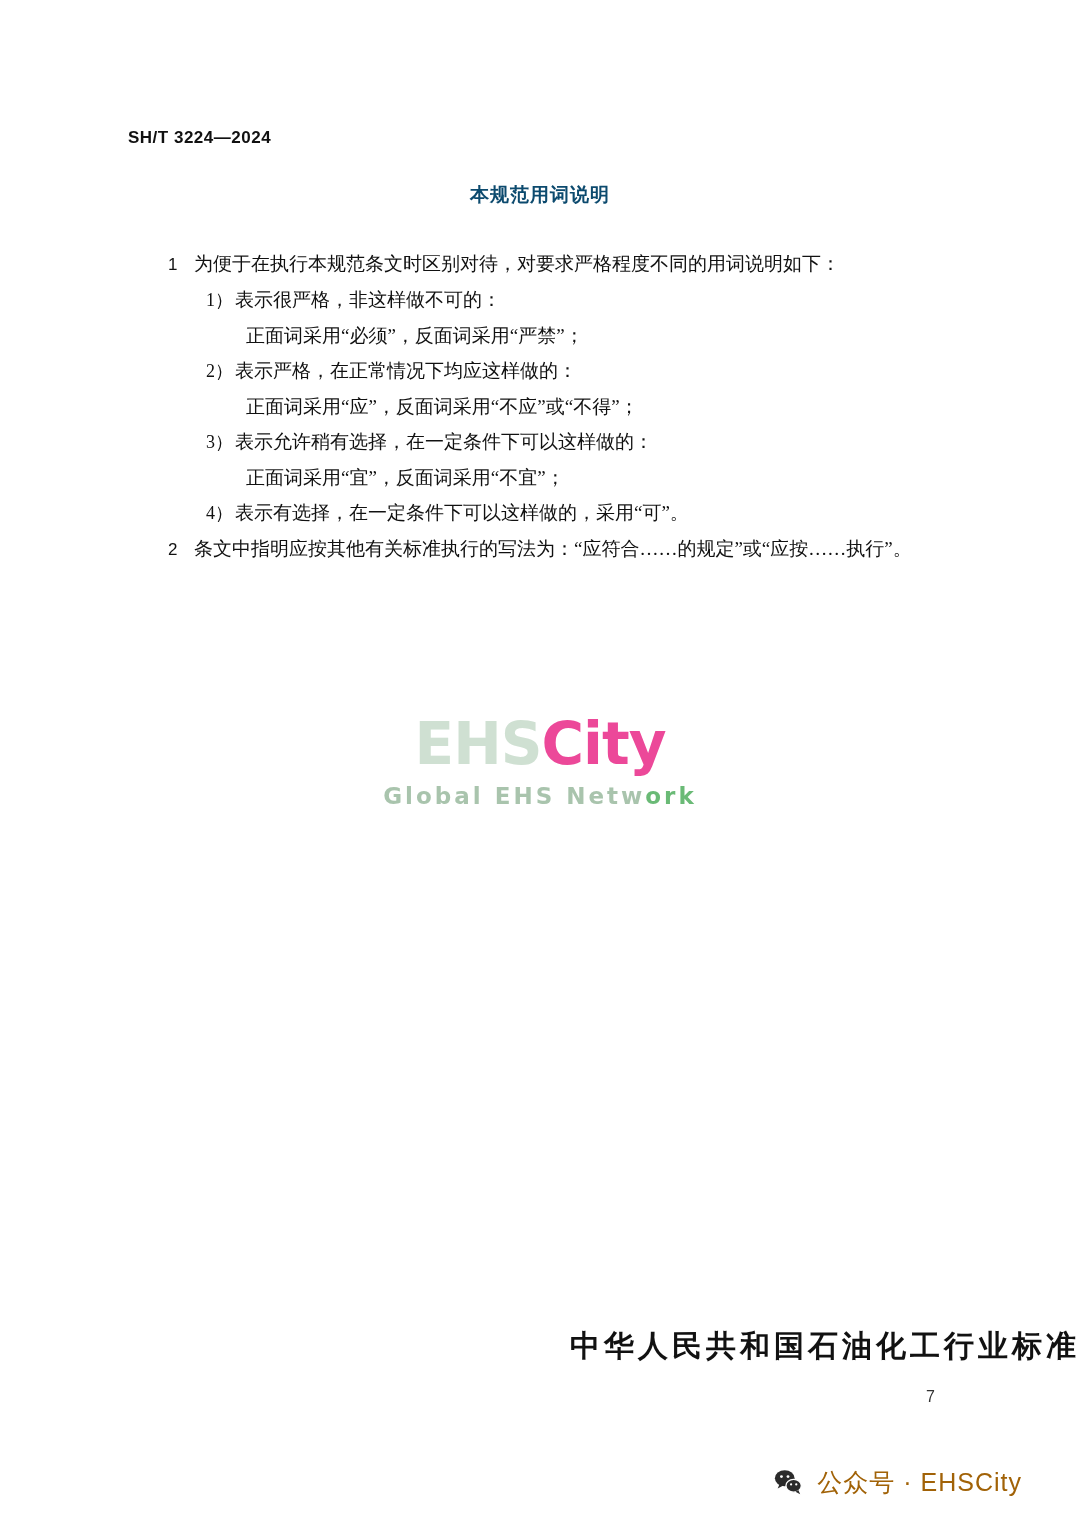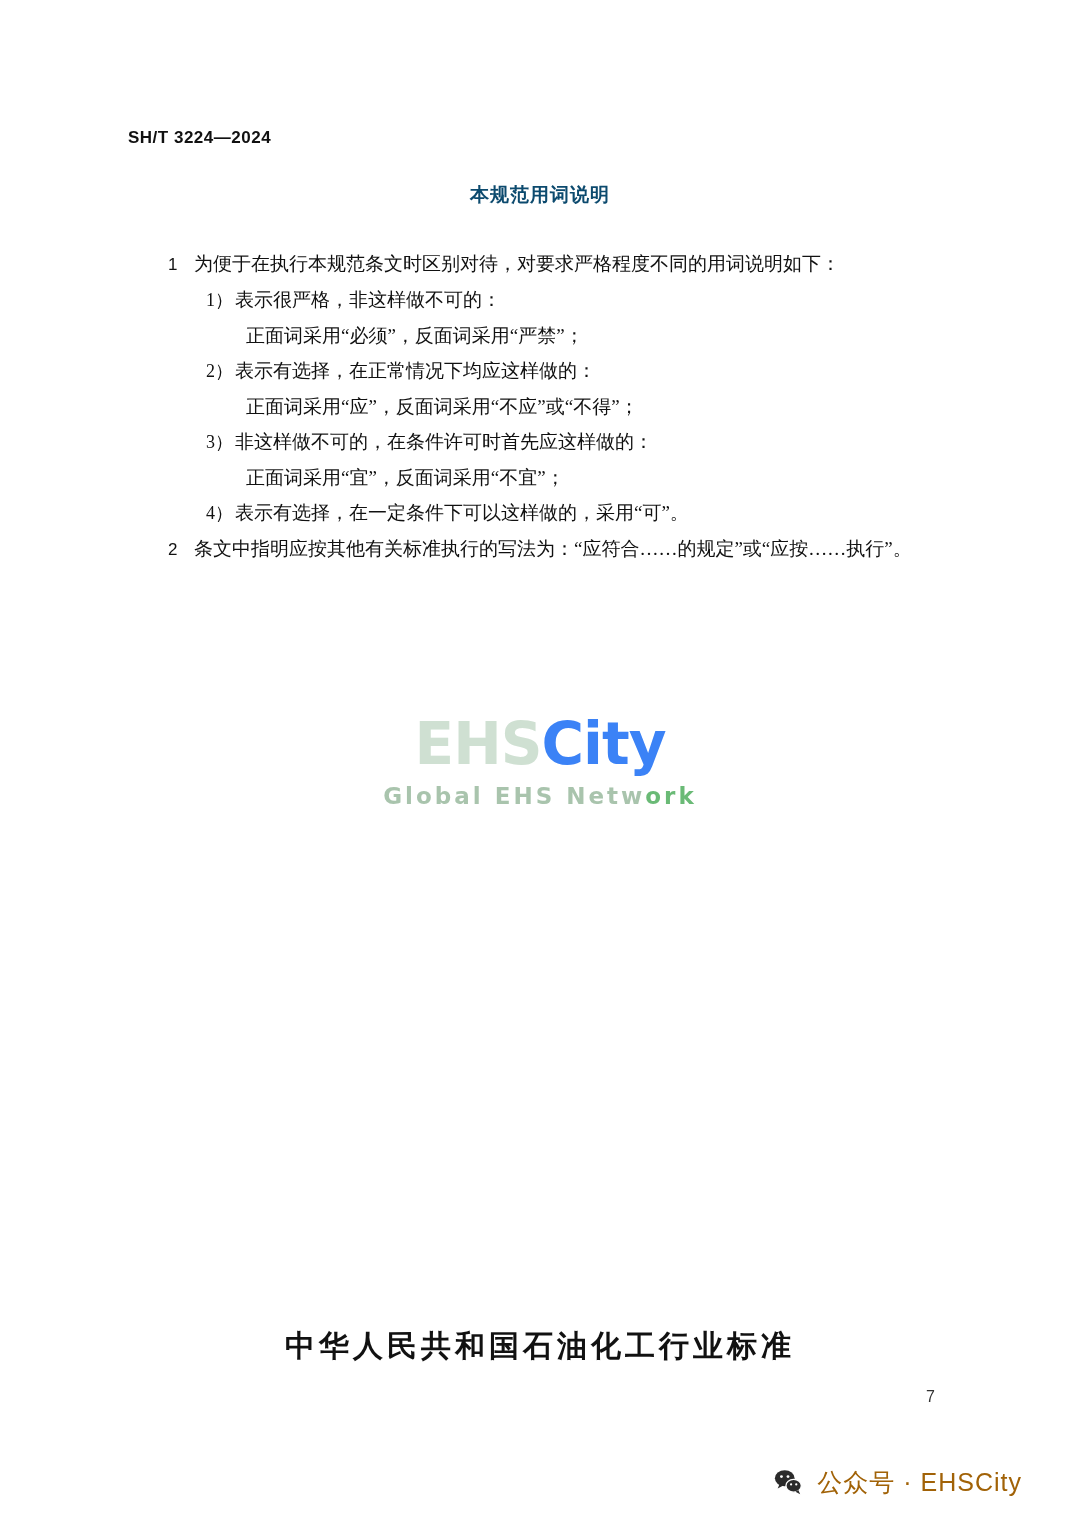--- a/index.html
+++ b/index.html
@@ -88,38 +88,38 @@
     user-select: none;
   }
   .wm-main {
     font-family: "DejaVu Sans", sans-serif;
     font-size: 58px;
     font-weight: 700;
     letter-spacing: -1px;
     color: #cfe0d2;
     line-height: 1;
   }
-  .wm-main .accent { color: #3b82f6; }
+  .wm-main .accent { color: #ec4899; }
   .wm-sub {
     margin-top: 12px;
     font-family: "DejaVu Sans", sans-serif;
     font-size: 23px;
     font-weight: 700;
     letter-spacing: 3px;
     color: #a9c4ad;
     line-height: 1;
   }
   .wm-sub .accent { color: #6aba76; }
 
   .footer-title {
     position: absolute;
     left: 0;
     right: 0;
     top: 1326px;
-    text-align: center;
+    text-align: right;
     font-family: "Liberation Serif", serif;
     font-size: 30px;
     font-weight: 700;
     letter-spacing: 4px;
     color: #111;
   }
 
   .page-number {
     position: absolute;
     right: 145px;
@@ -171,29 +171,29 @@
 
     <div class="line lvl1">
       <span class="num-paren">1）</span><span>表示很严格，非这样做不可的：</span>
     </div>
 
     <div class="line lvl2">
       <span>正面词采用“必须”，反面词采用“严禁”；</span>
     </div>
 
     <div class="line lvl1">
-      <span class="num-paren">2）</span><span>表示有选择，在正常情况下均应这样做的：</span>
+      <span class="num-paren">2）</span><span>表示严格，在正常情况下均应这样做的：</span>
     </div>
 
     <div class="line lvl2">
       <span>正面词采用“应”，反面词采用“不应”或“不得”；</span>
     </div>
 
     <div class="line lvl1">
-      <span class="num-paren">3）</span><span>非这样做不可的，在条件许可时首先应这样做的：</span>
+      <span class="num-paren">3）</span><span>表示允许稍有选择，在一定条件下可以这样做的：</span>
     </div>
 
     <div class="line lvl2">
       <span>正面词采用“宜”，反面词采用“不宜”；</span>
     </div>
 
     <div class="line lvl1">
       <span class="num-paren">4）</span><span>表示有选择，在一定条件下可以这样做的，采用“可”。</span>
     </div>
 

